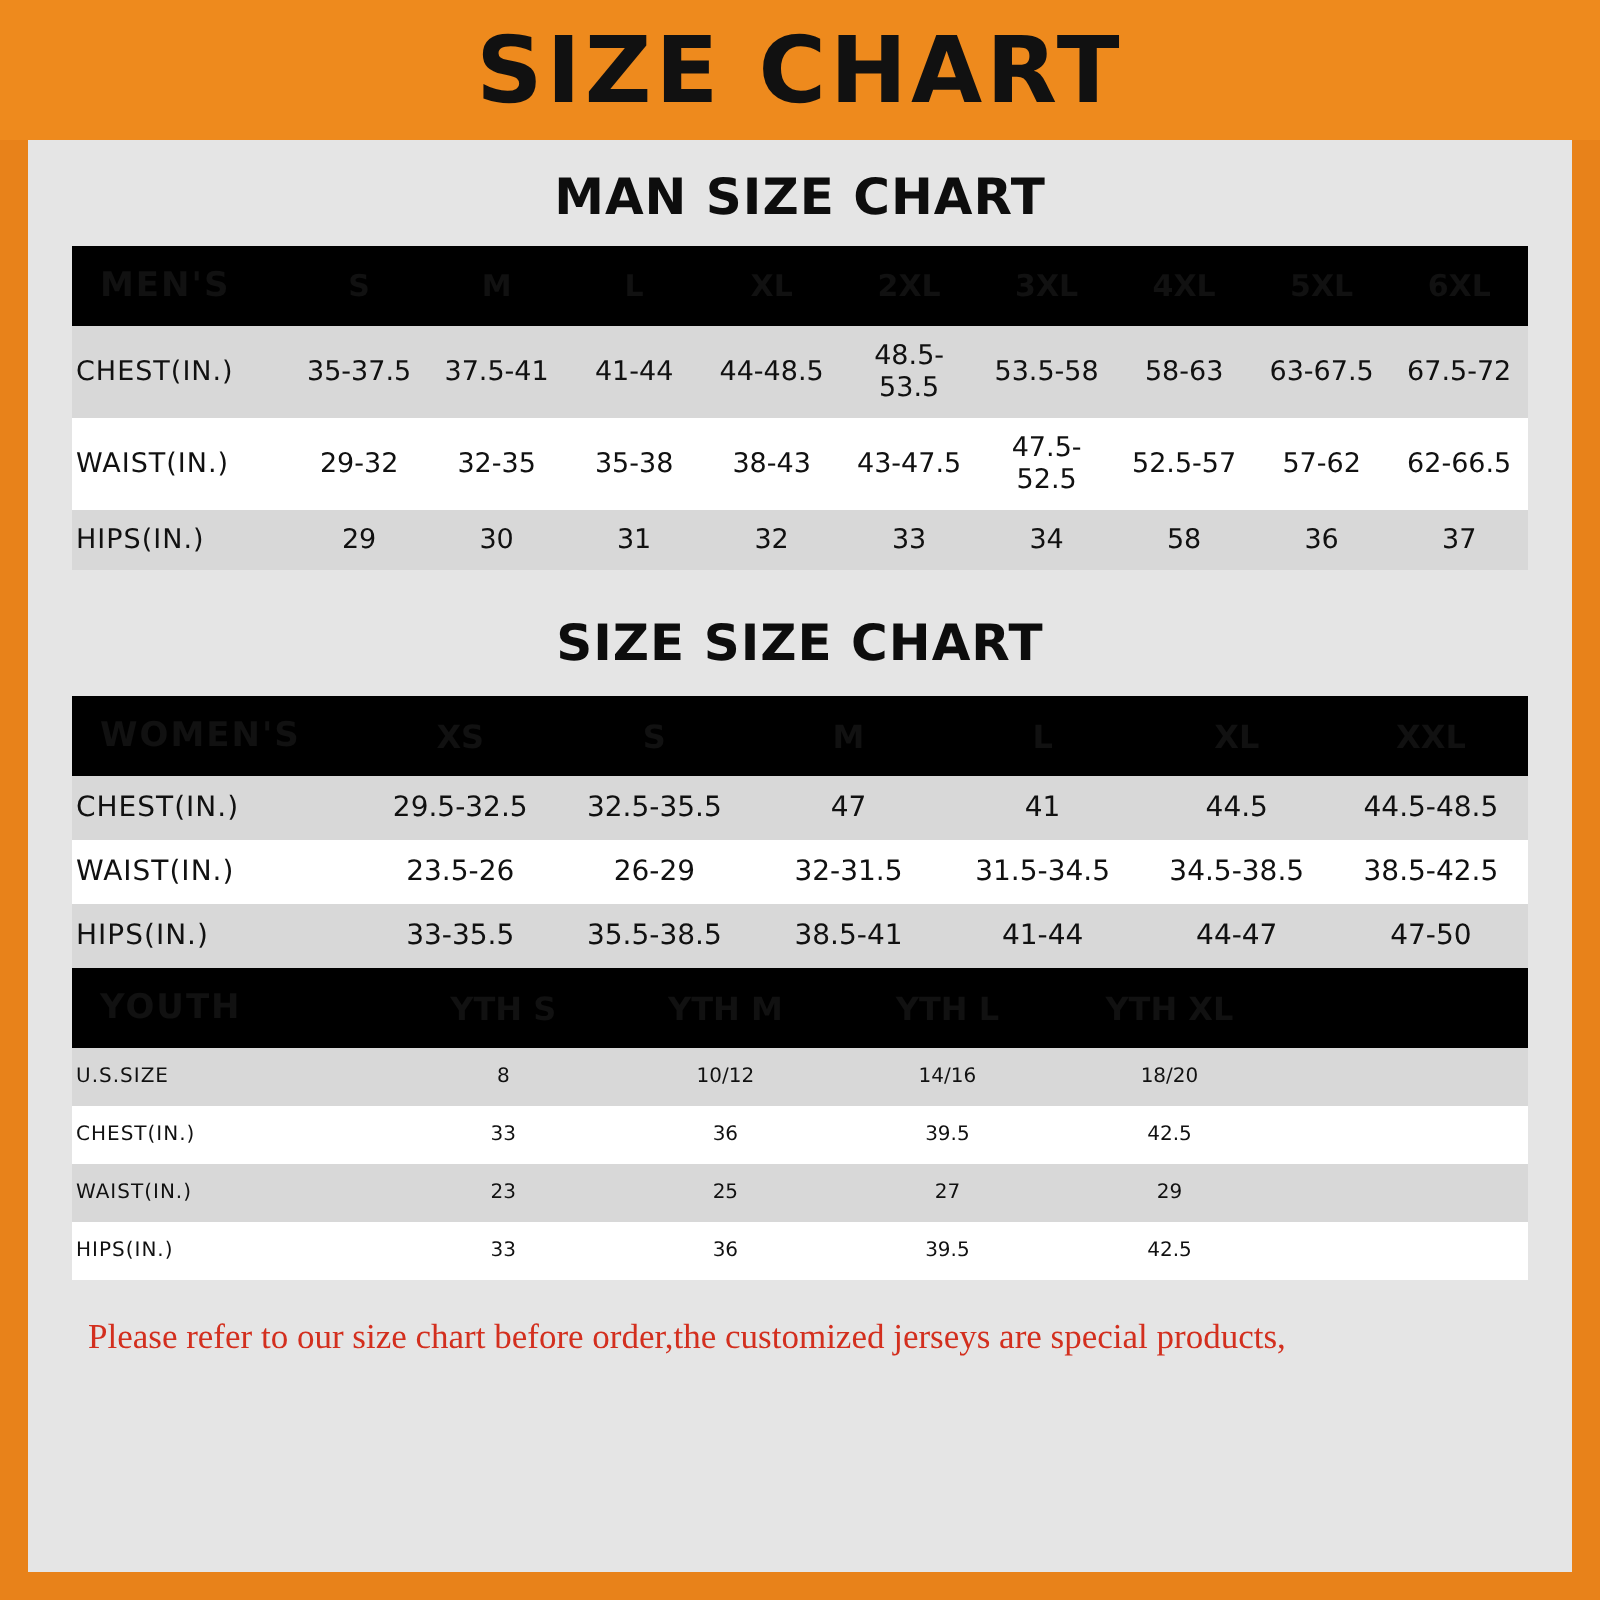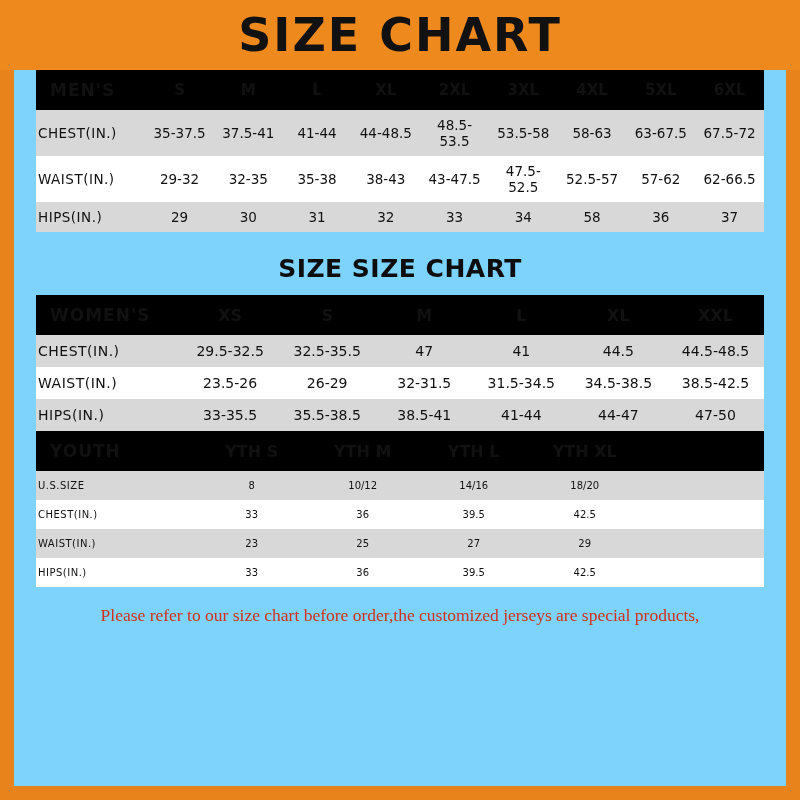--- a/index.html
+++ b/index.html
@@ -10,21 +10,21 @@
     width: 800px;
     height: 800px;
     background: #ffffff;
     font-family: "Liberation Sans", sans-serif;
     overflow: hidden;
   }
   .page {
     position: relative;
     width: 800px;
     height: 800px;
-    background: #7dd3fc;
+    background: #e5e5e5;
     box-sizing: border-box;
     border-left: 14px solid #e8821a;
     border-right: 14px solid #e8821a;
     border-bottom: 14px solid #e8821a;
   }
   .banner {
     background: #ee8a1d;
     height: 70px;
     display: flex;
     align-items: center;
@@ -96,40 +96,41 @@
   .sec-youth col.c0 { width: 22%; }
   .sec-youth thead th:not(.rowhead) { font-size: 16px; }
   .sec-women thead th:not(.rowhead) { font-size: 16px; }
   .sec-women tbody td { font-size: 14px; padding: 8px 2px; }
   .sec-youth tbody td { font-size: 10px; padding: 9px 2px; }
   .sec-youth col.c5 { width: 17%; }
 
   .footer-note {
     margin-top: 16px;
     padding: 0 8px;
-    text-align: center;
+    text-align: left;
     color: #d32f1e;
     font-family: "Liberation Serif", serif;
     font-size: 17.5px;
     line-height: 1.45;
   }
   .footer-note div { white-space: nowrap; }
 </style>
 </head>
 <body>
 
 <div class="page">
 
   <div class="banner">
     <div class="banner-title">SIZE CHART</div>
   </div>
 
   <div class="content">
 
     <div class="sec-man">
+      <div class="section-title">MAN SIZE CHART</div>
       <table class="size-table">
         <colgroup>
           <col class="c0">
             <col>
             <col>
             <col>
             <col>
             <col>
             <col>
             <col>

